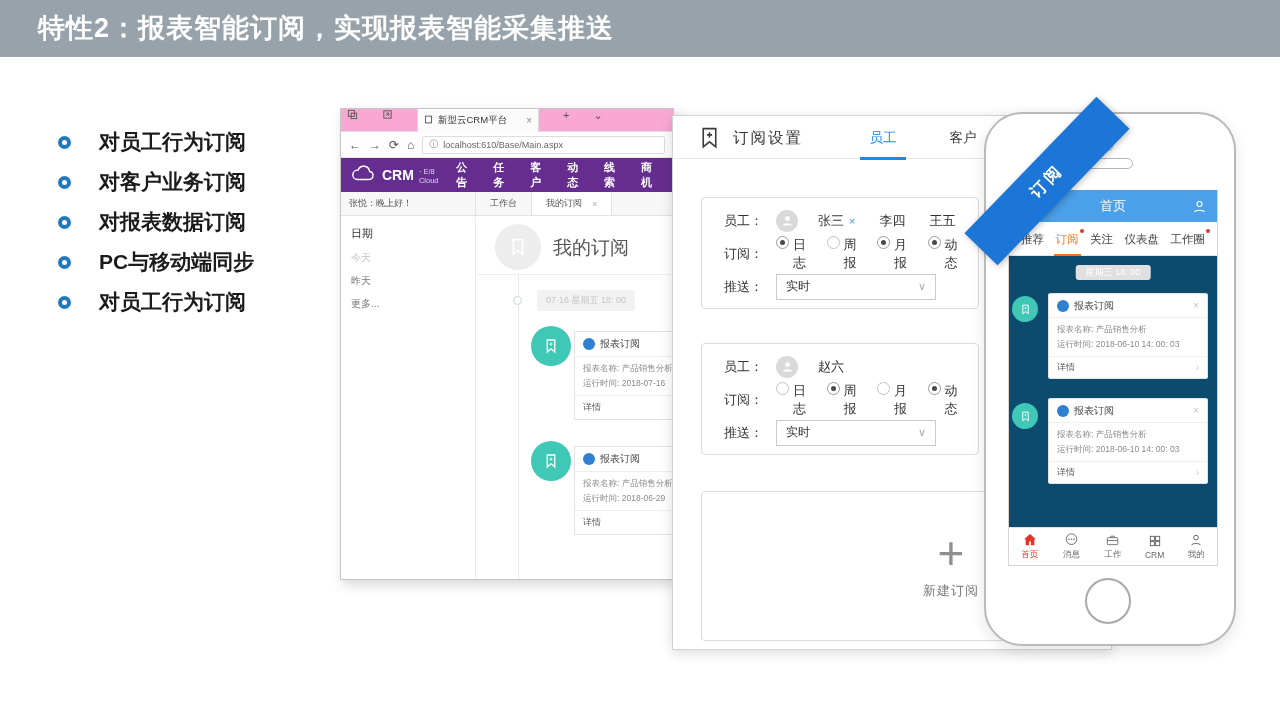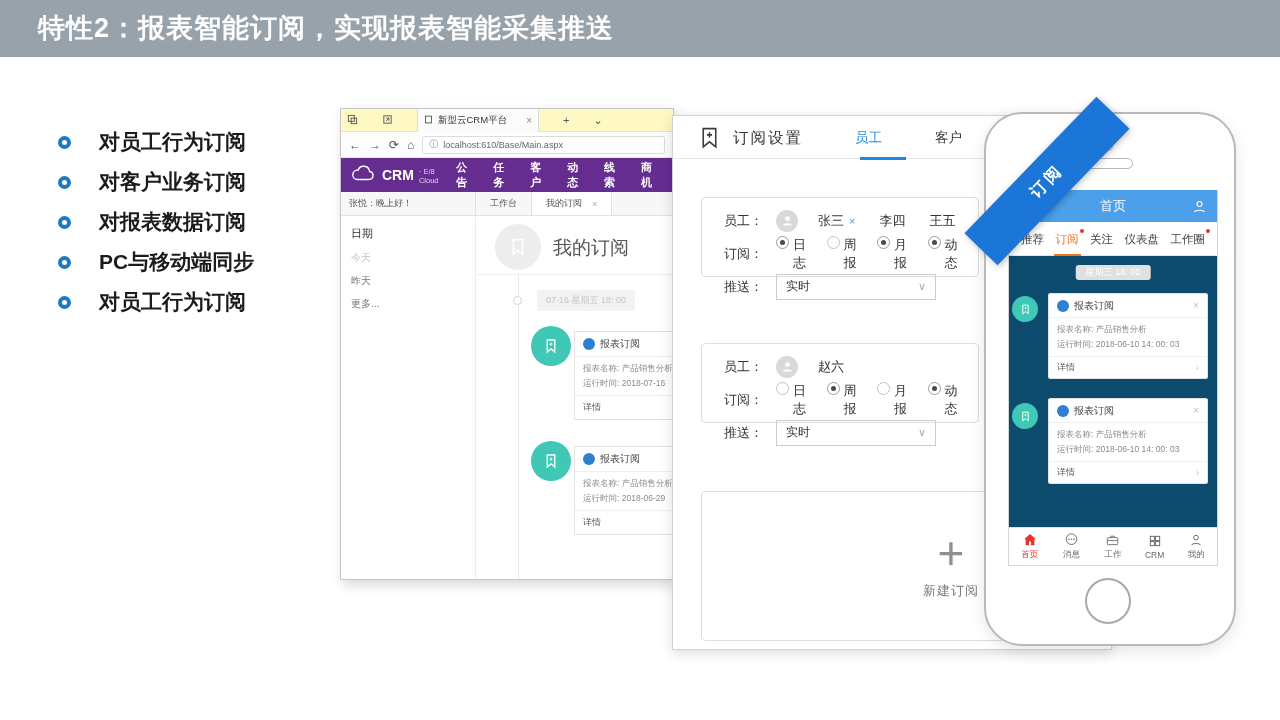--- a/index.html
+++ b/index.html
@@ -12,21 +12,21 @@
 
   
   .bullets{position:absolute;left:58px;top:122px;list-style:none}
   .b-item{display:flex;align-items:center;height:40px}
   .b-dot{width:13px;height:13px;border:4px solid #1E7AC0;border-radius:50%;margin-right:28px;flex:none}
   .b-text{font-size:21px;color:#1b1b1b;font-weight:600}
 
   
   .browser{position:absolute;left:340px;top:108px;width:334px;height:472px;background:#fff;
     border:1px solid #c6c6c6;box-shadow:3px 5px 12px rgba(0,0,0,.16);z-index:10;overflow:hidden}
-  .b-tabstrip{height:23px;background:#fef9c3;display:flex;align-items:center;padding:0 6px;gap:24px;
+  .b-tabstrip{height:23px;background:#f9a8d4;display:flex;align-items:flex-start;padding:0 6px;gap:24px;
     font-size:10px;color:#444;border-bottom:1px solid #e0e0e0}
   .b-tab{display:flex;align-items:center;gap:5px;background:#fbfbfb;border-left:1px solid #ddd;
     border-right:1px solid #ddd;height:23px;padding:0 6px;font-size:9.5px;color:#333;width:122px}
   .tab-x{margin-left:auto;color:#888;font-size:10px;cursor:default}
   .strip-btn{color:#555;font-size:11px}
   .b-addr{height:26px;display:flex;align-items:center;gap:8px;padding:0 8px;border-bottom:1px solid #e6e6e6;
     background:#fdfdfd;color:#555;font-size:12px}
   .url{flex:1;height:18px;border:1px solid #dcdcdc;border-radius:2px;display:flex;align-items:center;gap:5px;
     padding:0 6px;font-size:9px;color:#666;background:#fff;white-space:nowrap;overflow:hidden}
   .info-i{color:#888;font-size:9px}
@@ -60,25 +60,25 @@
   .bdot{width:12px;height:12px;border-radius:50%;background:#2F80D0;flex:none}
   .mc-body{padding:4px 8px;font-size:8.5px;color:#8a8a8a;line-height:15px;white-space:nowrap;overflow:hidden}
   .mc-foot{border-top:1px solid #efefef;padding:5px 8px;font-size:9px;color:#555}
 
   
   .panel{position:absolute;left:672px;top:115px;width:440px;height:535px;background:#fff;
     border:1px solid #d2d2d2;box-shadow:0 3px 12px rgba(0,0,0,.14);z-index:20}
   .p-head{position:relative;height:43px;border-bottom:1px solid #e6e6e6}
   .p-ico{position:absolute;left:24px;top:9px}
   .p-title{position:absolute;left:60px;top:0;line-height:43px;font-size:15.5px;color:#333;letter-spacing:2px}
-  .p-tab{position:absolute;top:0;height:43px;line-height:43px;font-size:13.5px;color:#333;text-align:left;width:56px}
+  .p-tab{position:absolute;top:0;height:43px;line-height:43px;font-size:13.5px;color:#333;text-align:center;width:56px}
   .p-tab.emp{left:182px;color:#1E88E5}
   .p-tab.emp::after{content:"";position:absolute;left:5px;right:5px;bottom:-1px;height:3px;background:#1E88E5}
   .p-tab.cust{left:262px}
-  .p-card{position:absolute;left:28px;width:278px;height:80px;border:1px solid #ddd;border-radius:4px;background:#fff;padding-top:6px}
+  .p-card{position:absolute;left:28px;width:278px;height:112px;border:1px solid #ddd;border-radius:4px;background:#fff;padding-top:6px}
   .p-card.c1{top:81px}.p-card.c2{top:227px}
   .p-row{display:flex;align-items:center;height:33px;padding-left:22px;font-size:13px;color:#333}
   .p-label{width:52px;flex:none}
   .avatar{width:22px;height:22px;border-radius:50%;background:#d9d9d9;display:flex;align-items:center;justify-content:center;flex:none}
   .name{margin-left:20px}
   .name.gap{margin-left:24px}
   .name-x{color:#4AA0E8;font-size:11px;margin-left:5px}
   .rgroup{display:flex;align-items:flex-start;margin-right:15px}
   .radio{width:13px;height:13px;border:1px solid #9a9a9a;border-radius:50%;position:relative;margin-right:4px;background:#fff;flex:none}
   .radio.on::after{content:"";position:absolute;left:3px;top:3px;width:5px;height:5px;border-radius:50%;background:#4a4a4a}

